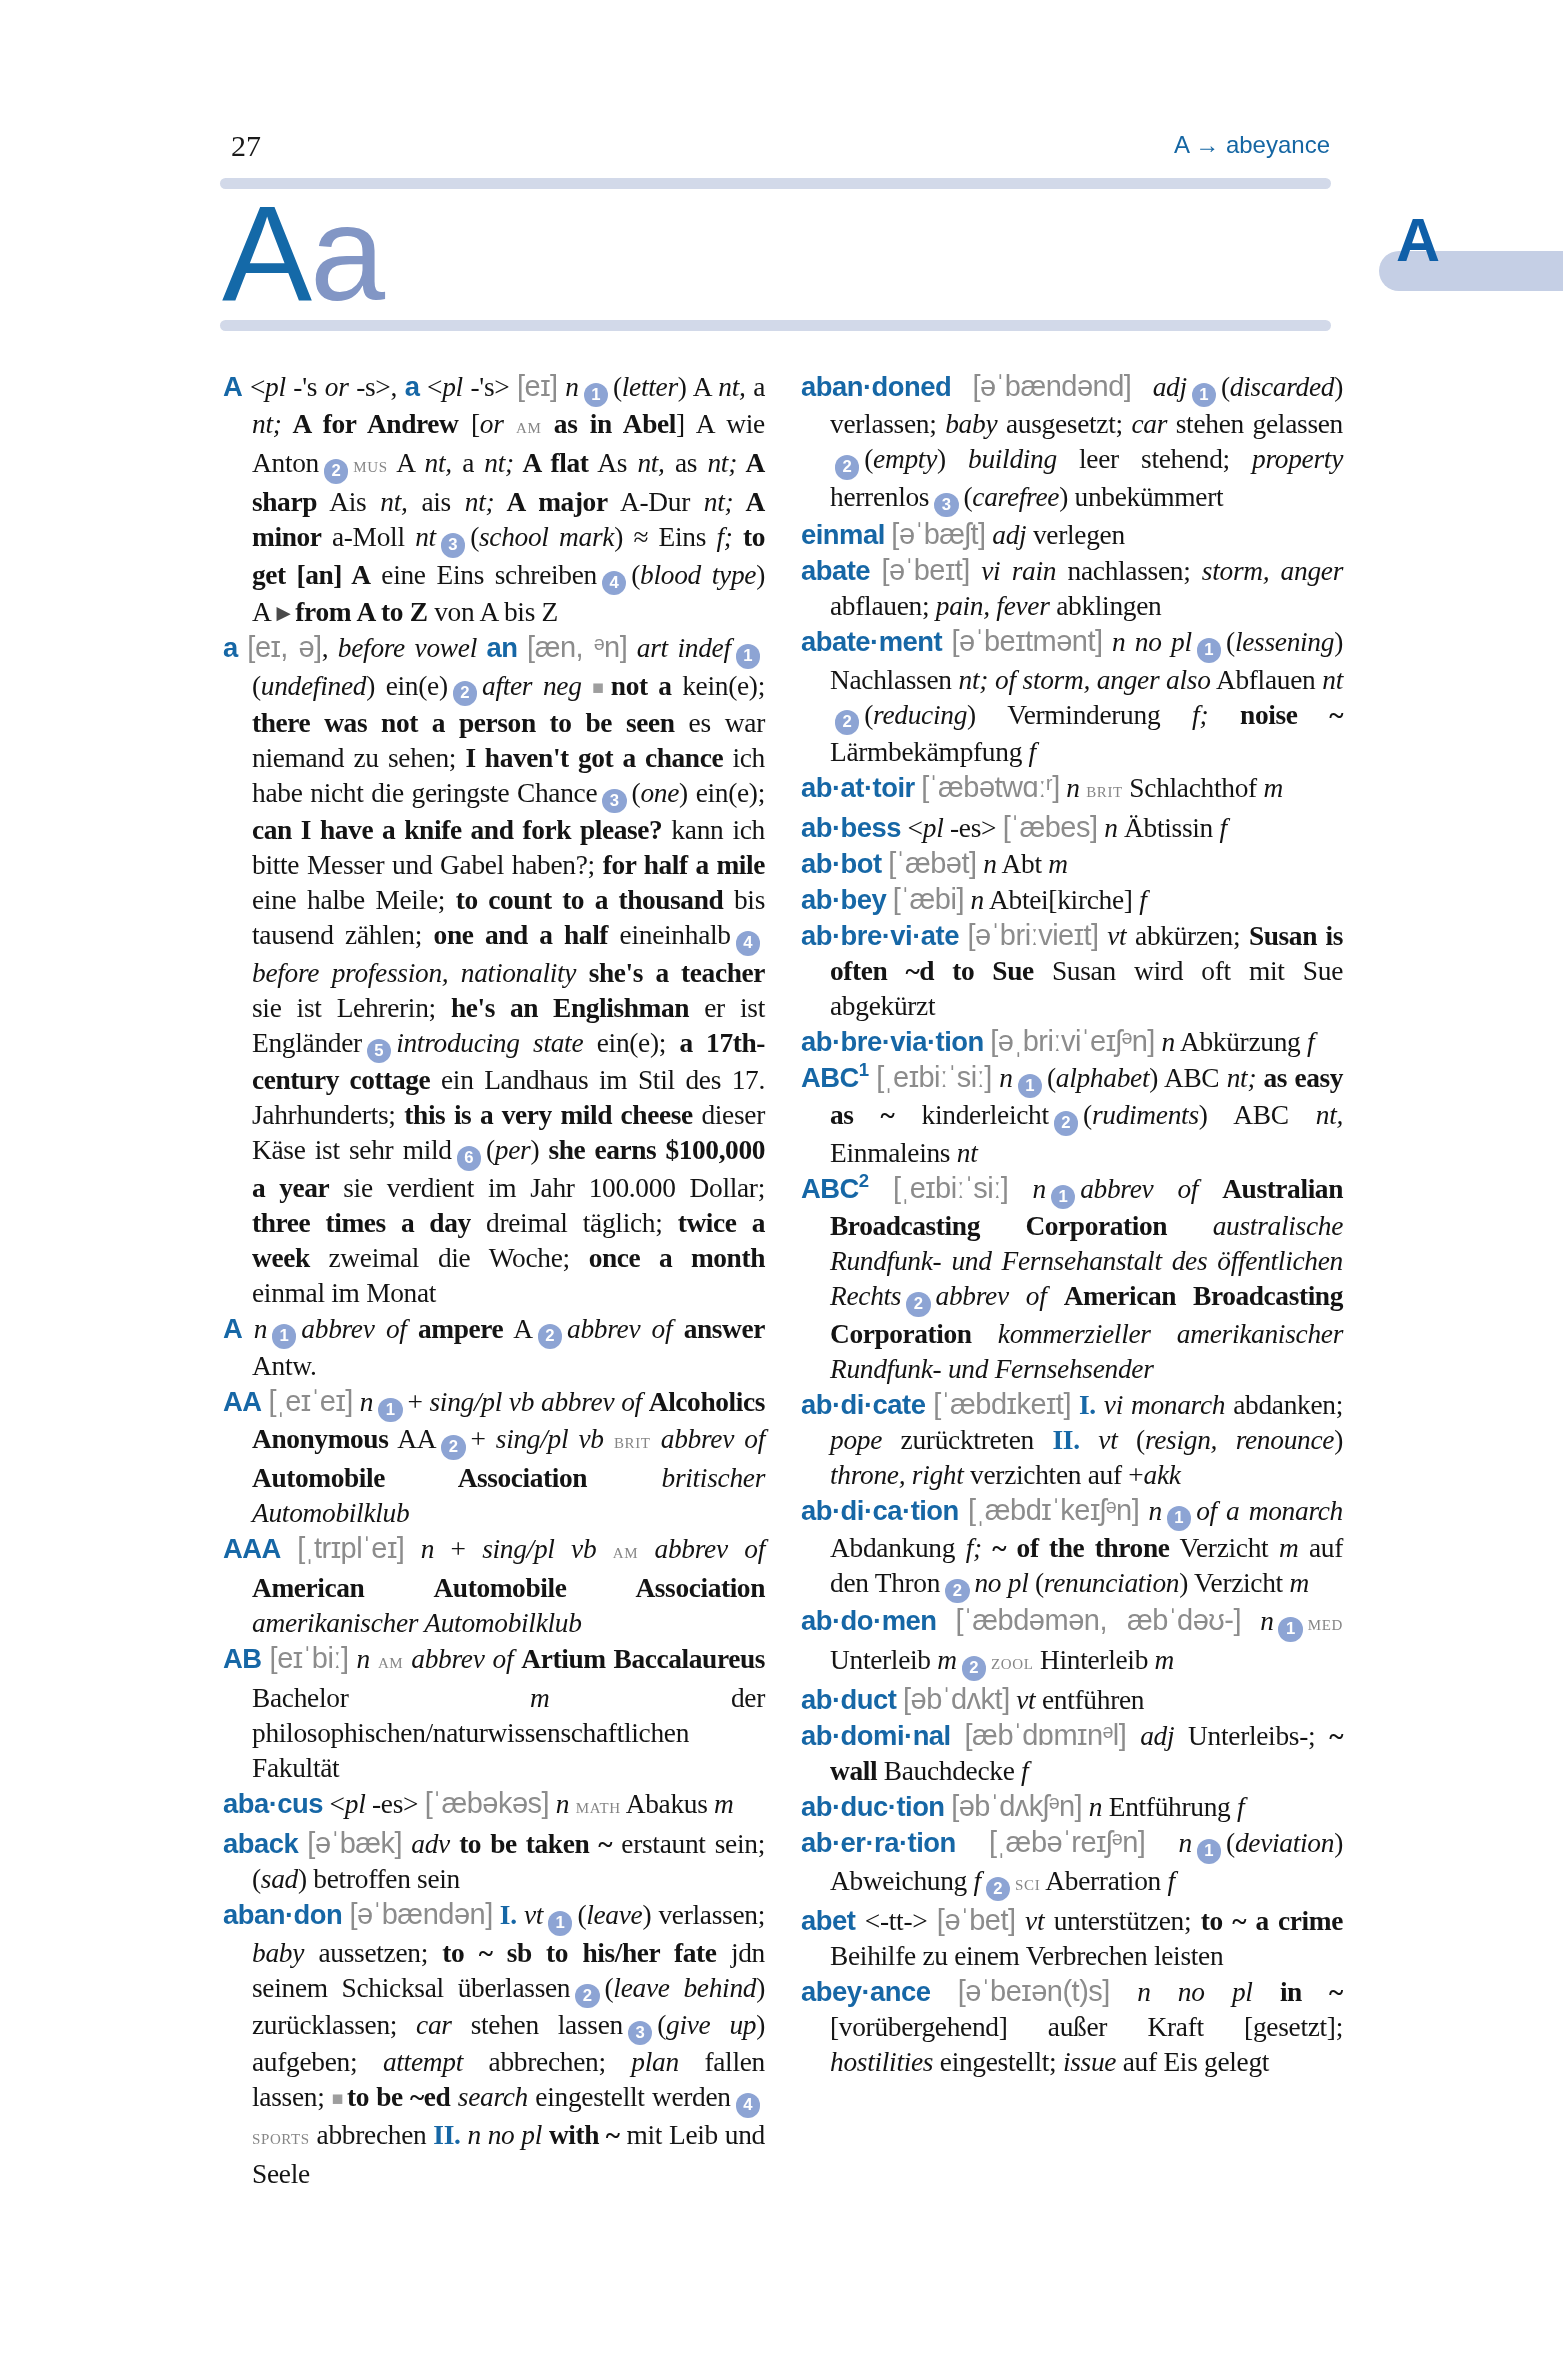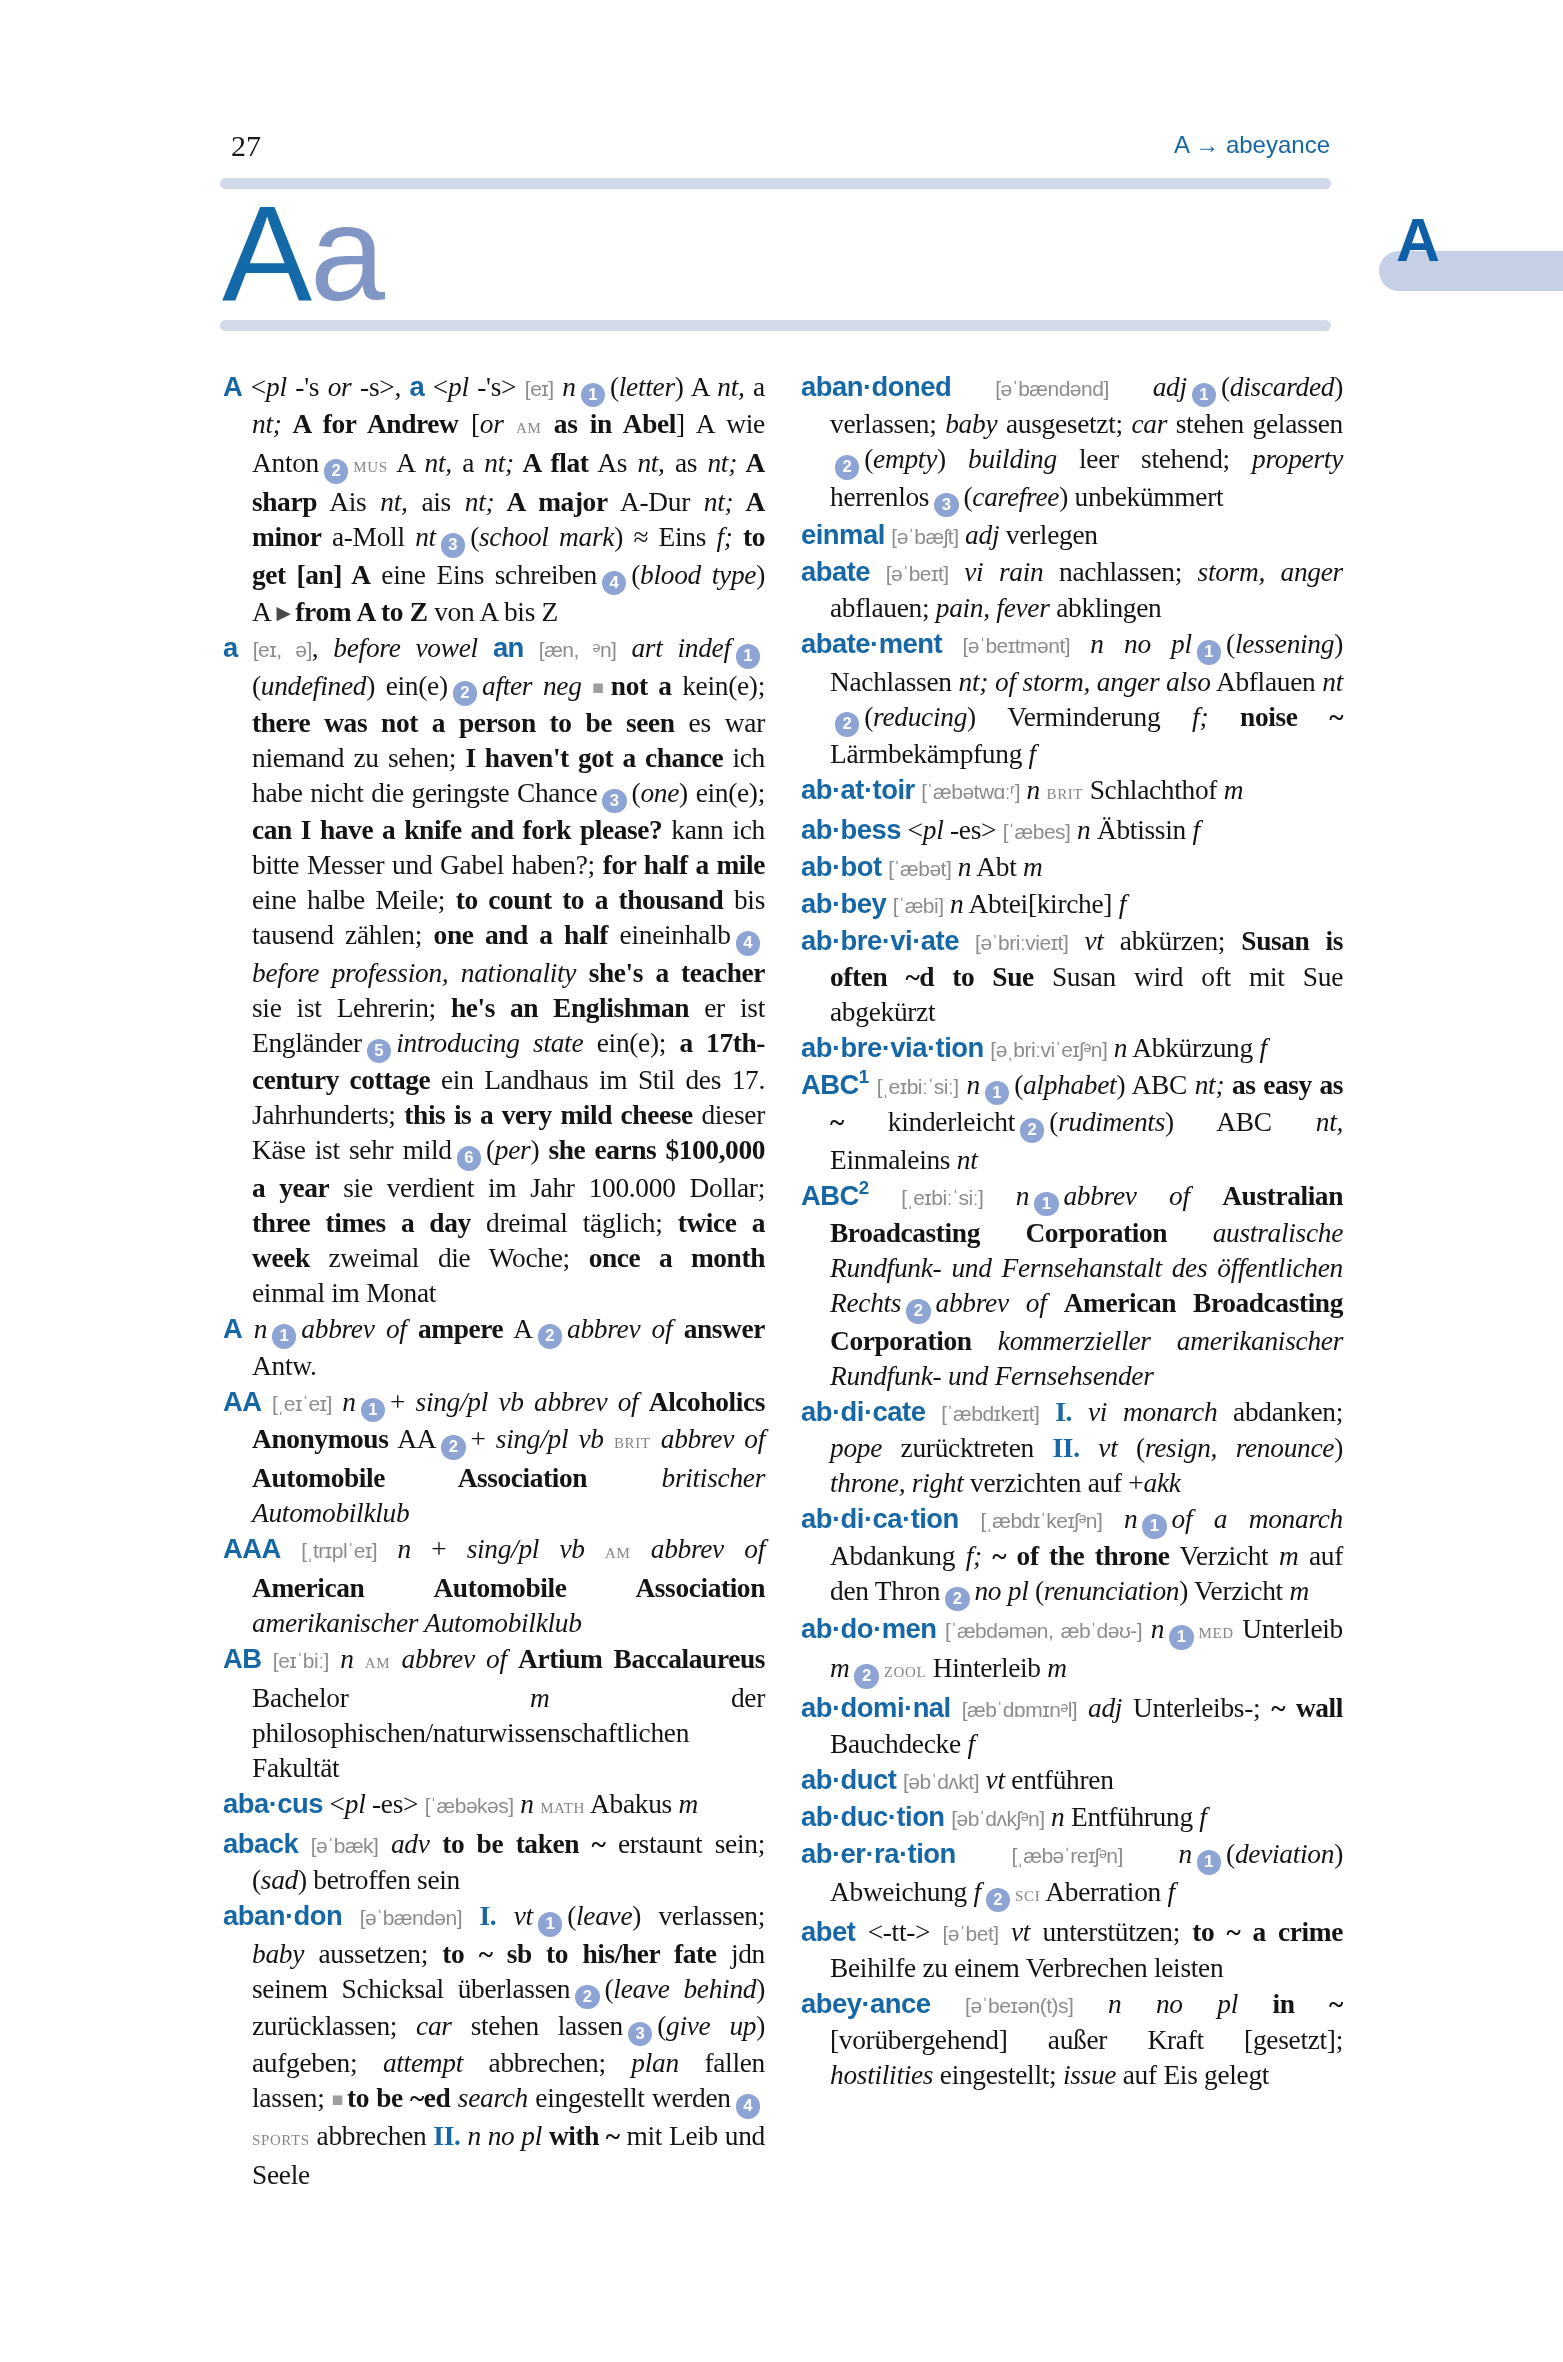--- a/index.html
+++ b/index.html
@@ -45,21 +45,21 @@
   .col{width:542px;}
   .entry{
     margin:0;padding-left:29px;text-indent:-29px;
     font-size:27.4px;line-height:35px;text-align:justify;
     letter-spacing:-0.3px;hyphens:none;
   }
   .r-n{}
   .r-b{font-weight:bold;letter-spacing:-0.4px;}
   .r-bu{font-weight:bold;text-underline-offset:3.9px;}
   .r-i{font-style:italic;}
-  .r-ph{color:#8c8c8c;font-family:"Liberation Sans",sans-serif;font-size:21px;letter-spacing:-0.5px;}
+  .r-ph{color:#8c8c8c;font-family:"Liberation Sans",sans-serif;font-size:29px;letter-spacing:-0.5px;}
   .r-sc{color:#868686;font-size:15px;letter-spacing:0.6px;}
   .r-hw{
     font-family:"Liberation Sans",sans-serif;font-weight:bold;font-size:27.4px;
     color:#1667a6;letter-spacing:-0.5px;
   }
   .r-sup{
     font-family:"Liberation Sans",sans-serif;font-weight:bold;font-size:18.6px;
     color:#1667a6;position:relative;top:-10.8px;
   }
   .r-num{
@@ -109,21 +109,21 @@
       <p class="entry"><span class="r-hw">ab·bess</span><span class="r-n"> &lt;</span><span class="r-i">pl</span><span class="r-n"> -es&gt; </span><span class="r-ph">[ˈæbes]</span><span class="r-n"> </span><span class="r-i">n</span><span class="r-n"> Äbtissin </span><span class="r-i">f</span></p>
       <p class="entry"><span class="r-hw">ab·bot</span><span class="r-n"> </span><span class="r-ph">[ˈæbət]</span><span class="r-n"> </span><span class="r-i">n</span><span class="r-n"> Abt </span><span class="r-i">m</span></p>
       <p class="entry"><span class="r-hw">ab·bey</span><span class="r-n"> </span><span class="r-ph">[ˈæbi]</span><span class="r-n"> </span><span class="r-i">n</span><span class="r-n"> Abtei[kirche] </span><span class="r-i">f</span></p>
       <p class="entry"><span class="r-hw">ab·bre·vi·ate</span><span class="r-n"> </span><span class="r-ph">[əˈbriːvieɪt]</span><span class="r-n"> </span><span class="r-i">vt</span><span class="r-n"> abkürzen; </span><span class="r-b">Susan is often ~d to Sue</span><span class="r-n"> Susan wird oft mit Sue abgekürzt</span></p>
       <p class="entry"><span class="r-hw">ab·bre·via·tion</span><span class="r-n"> </span><span class="r-ph">[əˌbriːviˈeɪʃᵊn]</span><span class="r-n"> </span><span class="r-i">n</span><span class="r-n"> Abkürzung </span><span class="r-i">f</span></p>
       <p class="entry"><span class="r-hw">ABC</span><span class="r-sup">1</span><span class="r-n"> </span><span class="r-ph">[ˌeɪbiːˈsiː]</span><span class="r-n"> </span><span class="r-i">n</span><span class="r-num">1</span><span class="r-n">(</span><span class="r-i">alphabet</span><span class="r-n">) ABC </span><span class="r-i">nt;</span><span class="r-b"> as easy as ~</span><span class="r-n"> kinderleicht</span><span class="r-num">2</span><span class="r-n">(</span><span class="r-i">rudiments</span><span class="r-n">) ABC </span><span class="r-i">nt,</span><span class="r-n"> Einmaleins </span><span class="r-i">nt</span></p>
       <p class="entry"><span class="r-hw">ABC</span><span class="r-sup">2</span><span class="r-n"> </span><span class="r-ph">[ˌeɪbiːˈsiː]</span><span class="r-n"> </span><span class="r-i">n</span><span class="r-num">1</span><span class="r-i">abbrev of</span><span class="r-n"> </span><span class="r-b">Australian Broadcasting Corporation</span><span class="r-n"> </span><span class="r-i">australische Rundfunk- und Fernsehanstalt des öffentlichen Rechts</span><span class="r-num">2</span><span class="r-i">abbrev of</span><span class="r-n"> </span><span class="r-b">American Broadcasting Corporation</span><span class="r-n"> </span><span class="r-i">kommerzieller amerikanischer Rundfunk- und Fernsehsender</span></p>
       <p class="entry"><span class="r-hw">ab·di·cate</span><span class="r-n"> </span><span class="r-ph">[ˈæbdɪkeɪt]</span><span class="r-n"> </span><span class="r-rom">I.</span><span class="r-n"> </span><span class="r-i">vi</span><span class="r-n"> </span><span class="r-i">monarch</span><span class="r-n"> abdanken; </span><span class="r-i">pope</span><span class="r-n"> zurücktreten </span><span class="r-rom">II.</span><span class="r-n"> </span><span class="r-i">vt</span><span class="r-n"> (</span><span class="r-i">resign, renounce</span><span class="r-n">) </span><span class="r-i">throne, right</span><span class="r-n"> verzichten auf +</span><span class="r-i">akk</span></p>
       <p class="entry"><span class="r-hw">ab·di·ca·tion</span><span class="r-n"> </span><span class="r-ph">[ˌæbdɪˈkeɪʃᵊn]</span><span class="r-n"> </span><span class="r-i">n</span><span class="r-num">1</span><span class="r-i">of a monarch</span><span class="r-n"> Abdankung </span><span class="r-i">f;</span><span class="r-n"> </span><span class="r-b">~ of the throne</span><span class="r-n"> Verzicht </span><span class="r-i">m</span><span class="r-n"> auf den Thron</span><span class="r-num">2</span><span class="r-i">no pl</span><span class="r-n"> (</span><span class="r-i">renunciation</span><span class="r-n">) Verzicht </span><span class="r-i">m</span></p>
       <p class="entry"><span class="r-hw">ab·do·men</span><span class="r-n"> </span><span class="r-ph">[ˈæbdəmən, æbˈdəʊ-]</span><span class="r-n"> </span><span class="r-i">n</span><span class="r-num">1</span><span class="r-sc">MED</span><span class="r-n"> Unterleib </span><span class="r-i">m</span><span class="r-num">2</span><span class="r-sc">ZOOL</span><span class="r-n"> Hinterleib </span><span class="r-i">m</span></p>
+      <p class="entry"><span class="r-hw">ab·duct</span><span class="r-n"> </span><span class="r-ph">[əbˈdʌkt]</span><span class="r-n"> </span><span class="r-i">vt</span><span class="r-n"> entführen</span></p>
       <p class="entry"><span class="r-hw">ab·domi·nal</span><span class="r-n"> </span><span class="r-ph">[æbˈdɒmɪnᵊl]</span><span class="r-n"> </span><span class="r-i">adj</span><span class="r-n"> Unterleibs-; </span><span class="r-b">~ wall</span><span class="r-n"> Bauchdecke </span><span class="r-i">f</span></p>
-      <p class="entry"><span class="r-hw">ab·duct</span><span class="r-n"> </span><span class="r-ph">[əbˈdʌkt]</span><span class="r-n"> </span><span class="r-i">vt</span><span class="r-n"> entführen</span></p>
       <p class="entry"><span class="r-hw">ab·duc·tion</span><span class="r-n"> </span><span class="r-ph">[əbˈdʌkʃᵊn]</span><span class="r-n"> </span><span class="r-i">n</span><span class="r-n"> Entführung </span><span class="r-i">f</span></p>
       <p class="entry"><span class="r-hw">ab·er·ra·tion</span><span class="r-n"> </span><span class="r-ph">[ˌæbəˈreɪʃᵊn]</span><span class="r-n"> </span><span class="r-i">n</span><span class="r-num">1</span><span class="r-n">(</span><span class="r-i">deviation</span><span class="r-n">) Abweichung </span><span class="r-i">f</span><span class="r-num">2</span><span class="r-sc">SCI</span><span class="r-n"> Aberration </span><span class="r-i">f</span></p>
       <p class="entry"><span class="r-hw">abet</span><span class="r-n"> &lt;-tt-&gt; </span><span class="r-ph">[əˈbet]</span><span class="r-n"> </span><span class="r-i">vt</span><span class="r-n"> unterstützen; </span><span class="r-b">to ~ a crime</span><span class="r-n"> Beihilfe zu einem Verbrechen leisten</span></p>
       <p class="entry"><span class="r-hw">abey·ance</span><span class="r-n"> </span><span class="r-ph">[əˈbeɪən(t)s]</span><span class="r-n"> </span><span class="r-i">n no pl</span><span class="r-n"> </span><span class="r-b">in ~</span><span class="r-n"> [vorübergehend] außer Kraft [gesetzt]; </span><span class="r-i">hostilities</span><span class="r-n"> eingestellt; </span><span class="r-i">issue</span><span class="r-n"> auf Eis gelegt</span></p>
     </div>
 </div>
 
 
 </body></html>

